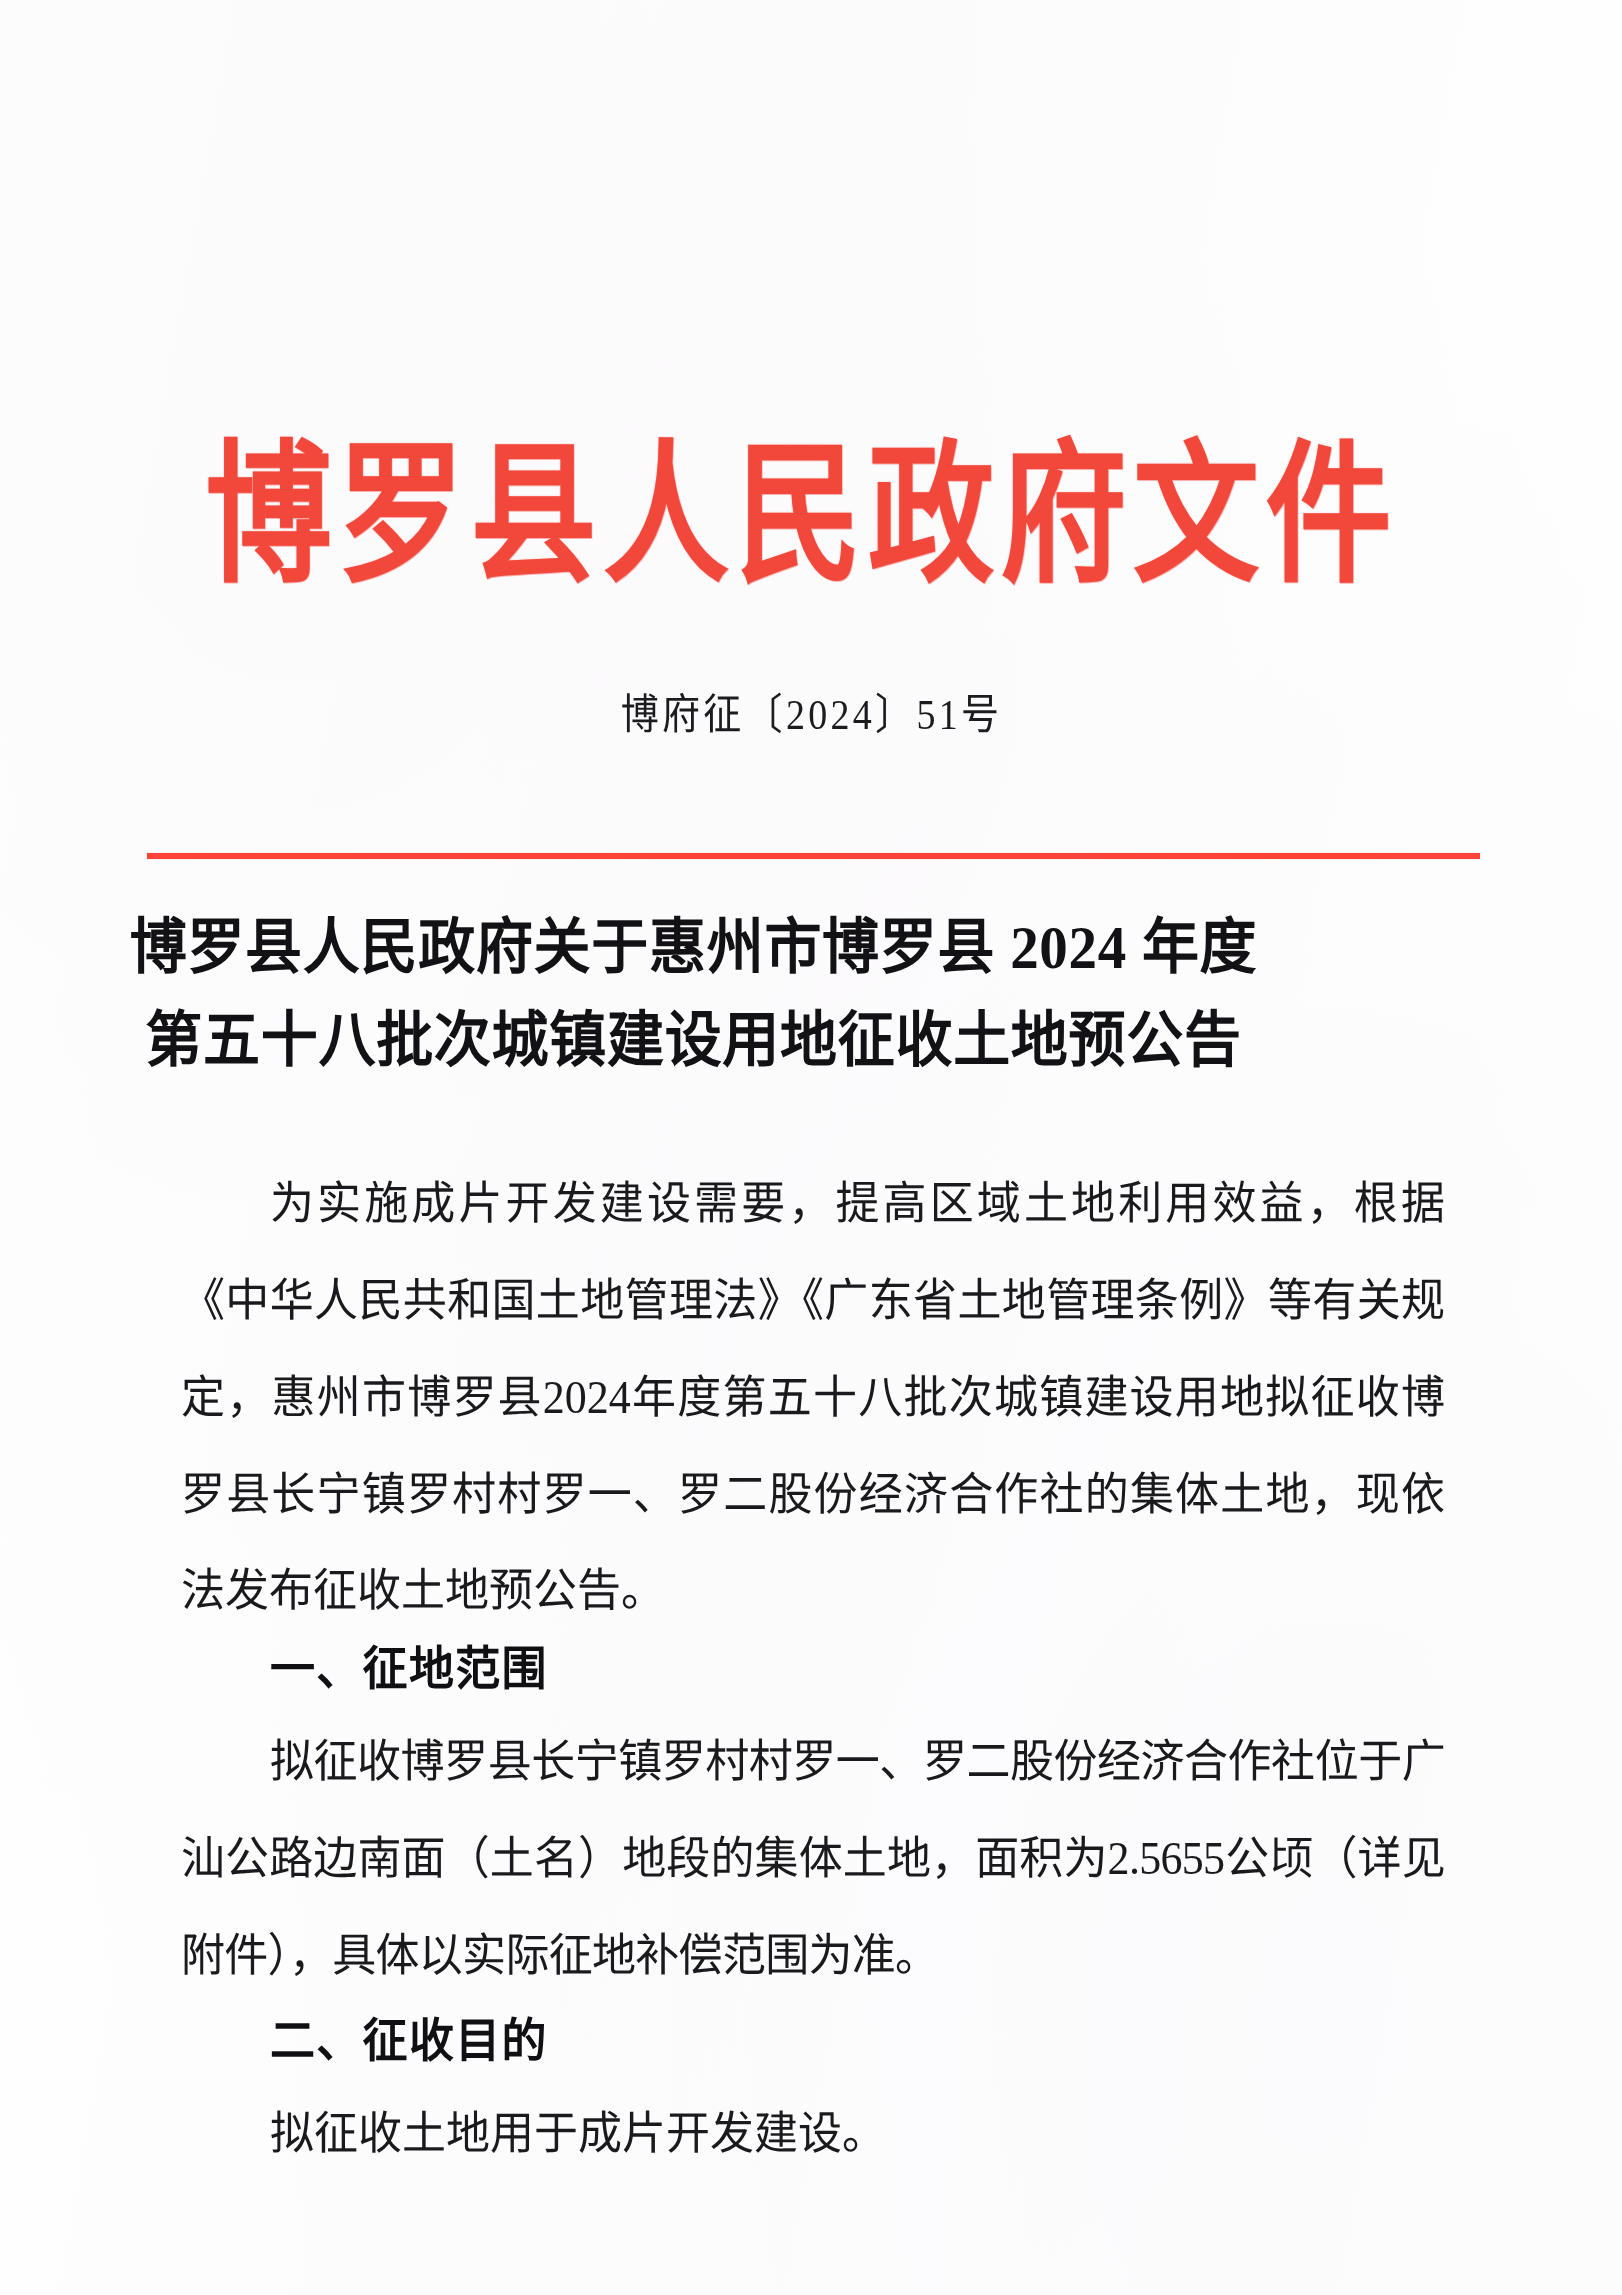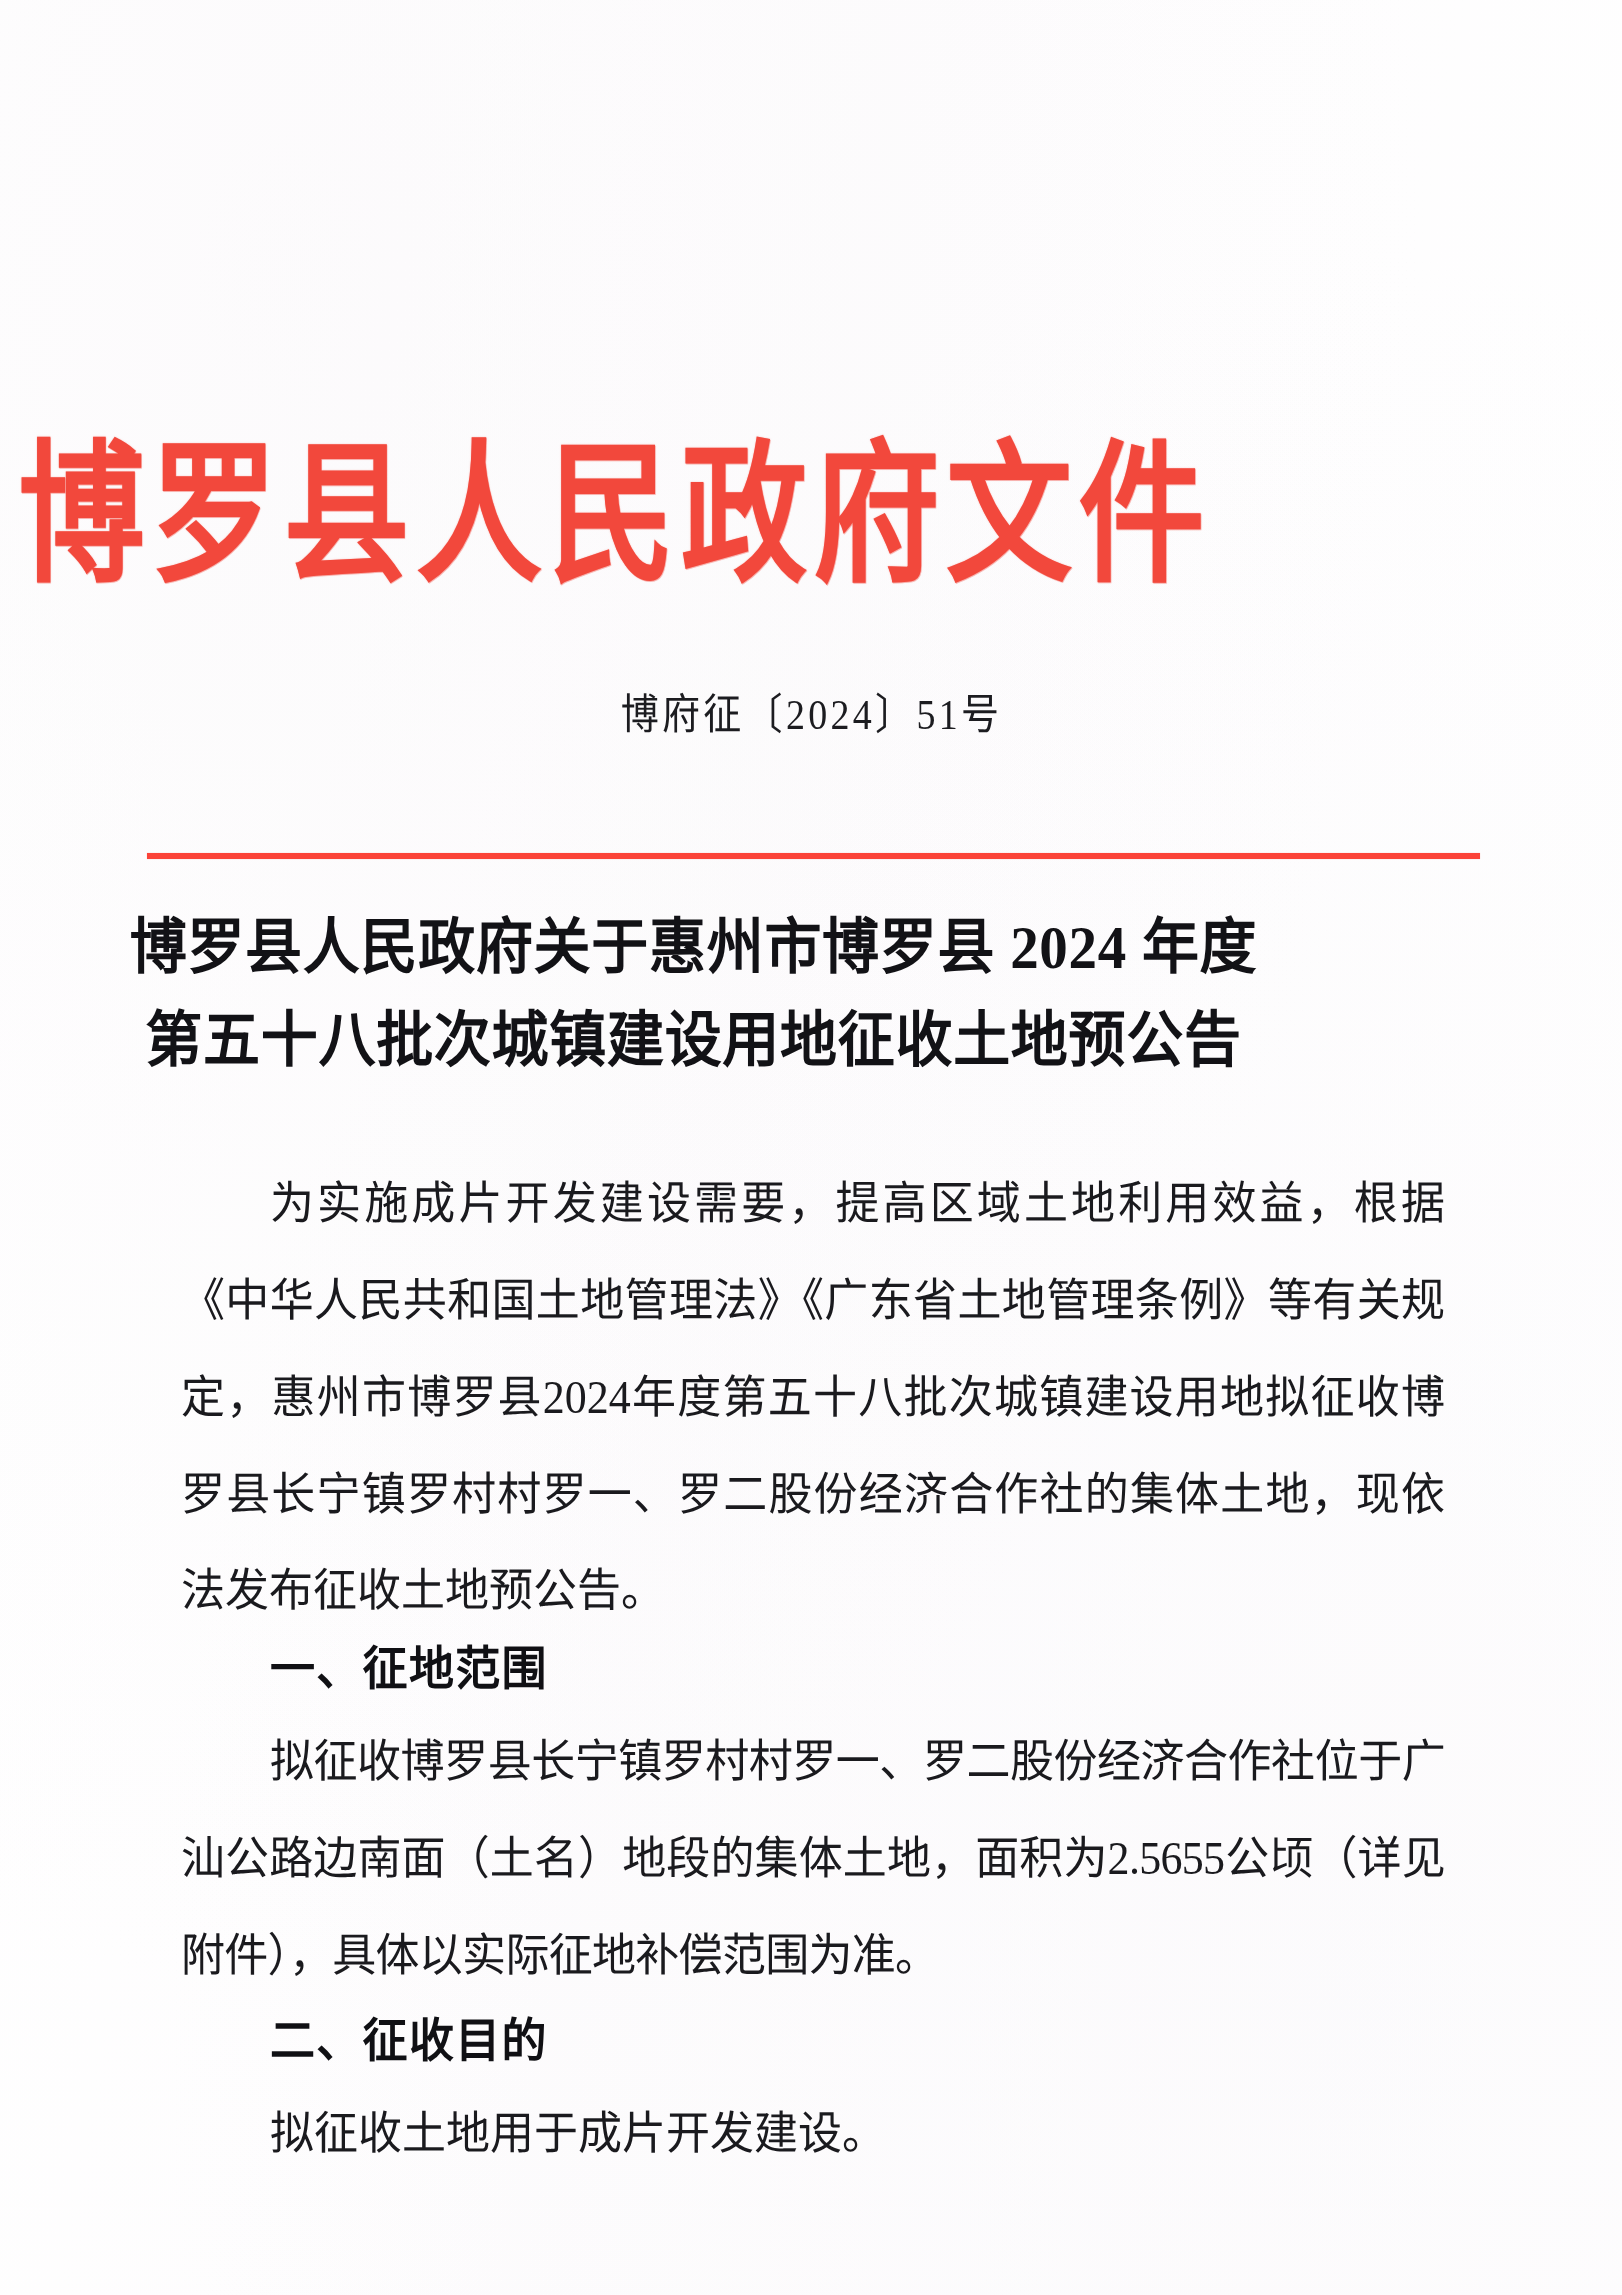--- a/index.html
+++ b/index.html
@@ -39,20 +39,21 @@
     position: relative;
     z-index: 1;
   }
 
   
   .masthead {
     position: absolute;
     left: 0;
     top: 446px;
     width: 1603px;
+    text-align: center;
   }
   .masthead-title {
     display: inline-block;
     font-family: "Liberation Serif", "DejaVu Serif", serif;
     font-weight: 700;
     font-size: 130px;
     line-height: 1.08;
     letter-spacing: 6.6px;
     color: #f2483c;
     text-shadow:

